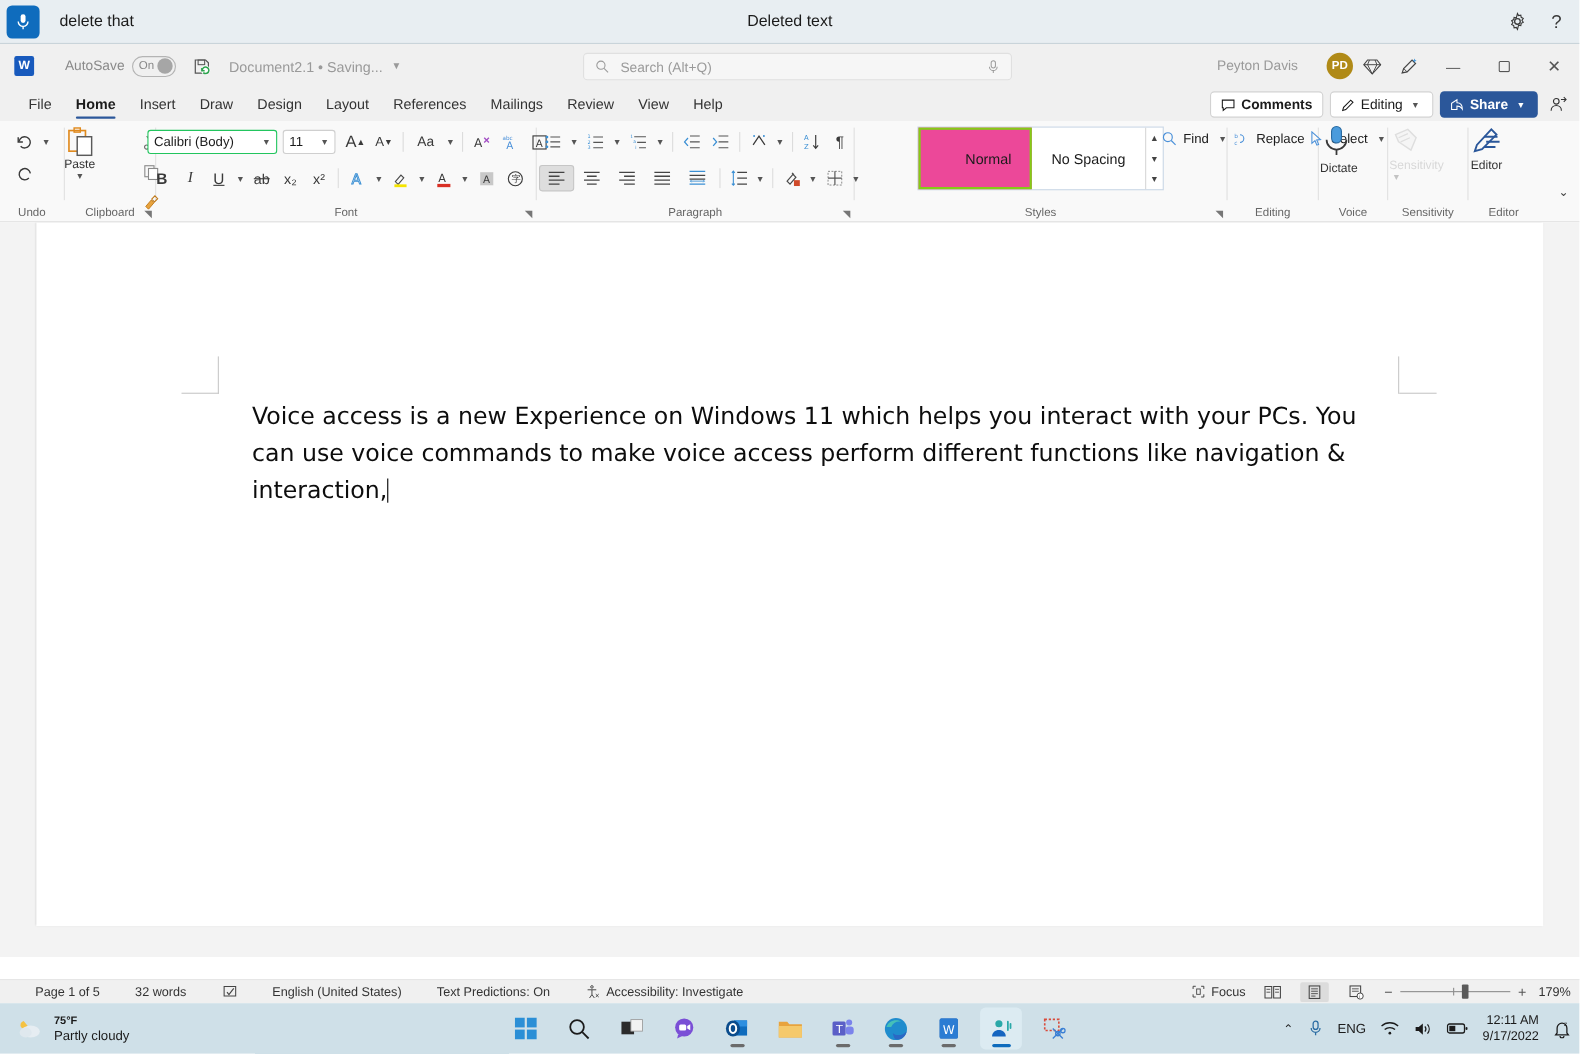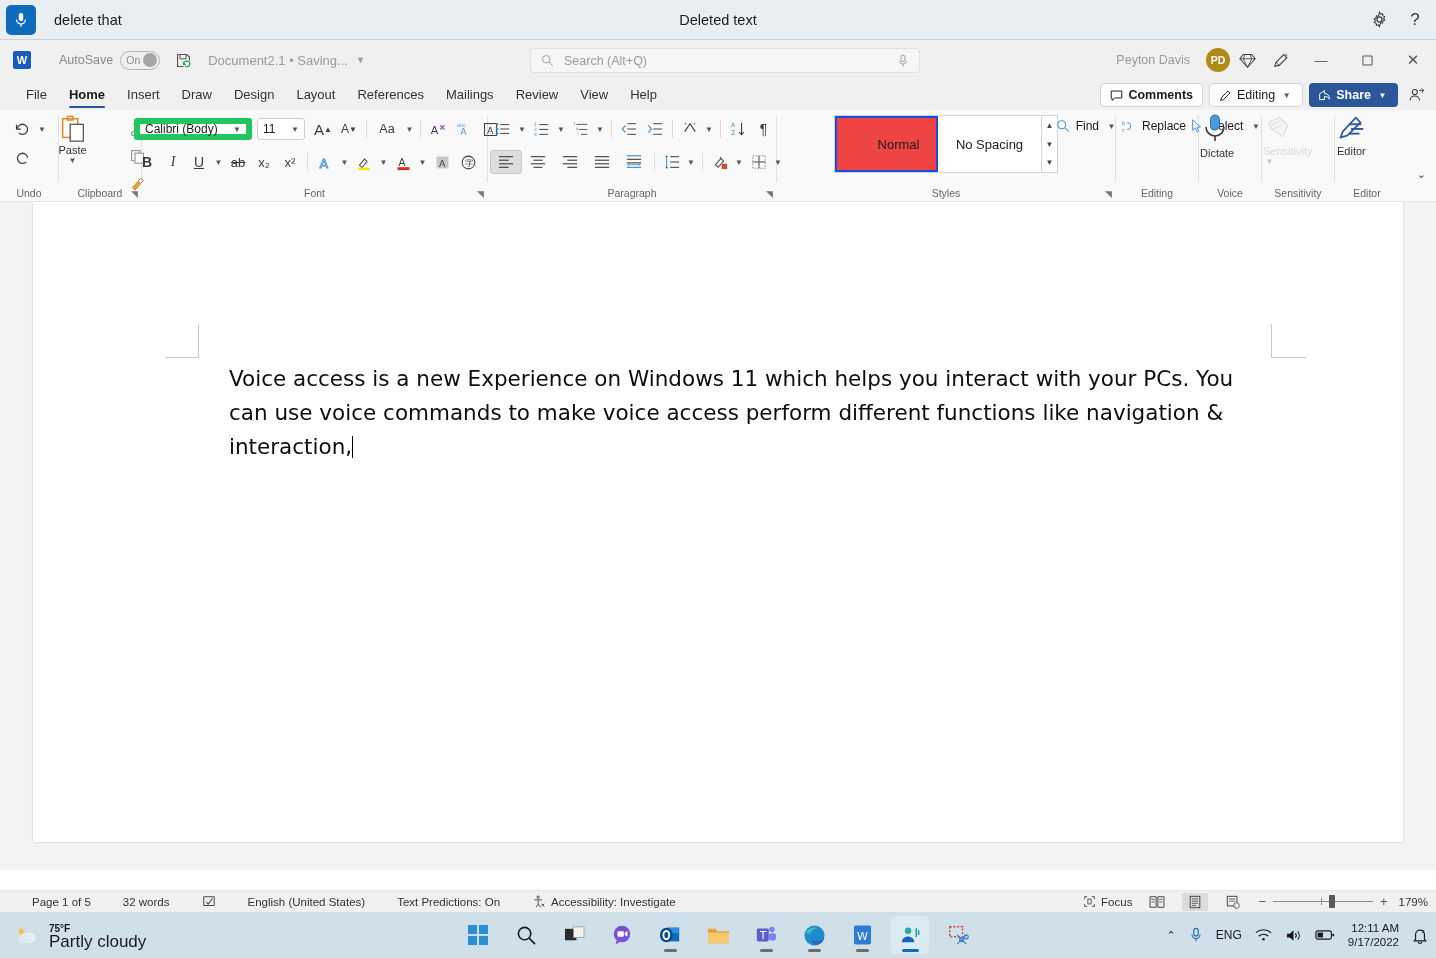--- a/index.html
+++ b/index.html
@@ -60,21 +60,21 @@
   }
   .searchbox .sic { margin-left: 10px; color: #9b9b9b; display:flex; }
   .searchbox .sph { margin-left: 10px; font-size: 12.5px; color: #9b9b9b; }
   .searchbox .mic { position:absolute; right: 10px; color:#9b9b9b; display:flex; }
 
   .tb-right { position: absolute; right: 0; top: 0; height: 40px; display: flex; align-items: center; }
   .user-name { font-size: 12.5px; color: #9a9a9a; }
   .avatar {
     width: 24px; height: 24px; border-radius: 50%; background: #b08a17; color: #fff;
     font-size: 10.5px; font-weight: bold; display:flex; align-items:center; justify-content:center;
-    margin-left: 16px;
+    margin-left: 26px;
   }
   .tb-ic { width: 34px; height: 30px; display:flex; align-items:center; justify-content:center; color:#444; }
   .wincontrol { width: 46px; height: 40px; display:flex; align-items:center; justify-content:center; color:#555; font-size: 13px; }
 
   
   .tabs { position: relative; height: 30px; background: #f0f0f0; display: flex; align-items: center; padding-left: 15px; }
   .tab { font-size: 13px; color: #333; padding: 0 11px; height: 30px; line-height: 30px; position: relative; }
   .tab.active { font-weight: bold; color: #1b1b1b; }
   .tab.active::after {
     content:""; position:absolute; left: 11px; right: 11px; bottom: 2px; height: 2px; background: #2b579a; border-radius: 1px;
@@ -103,31 +103,31 @@
   .col { display: flex; flex-direction: column; align-items: center; justify-content: center; }
   .row { display: flex; align-items: center; }
 
   .ic-btn { width: 26px; height: 26px; display:flex; align-items:center; justify-content:center; color:#3a3a3a; font-size: 13px; }
   .ic-btn.wide { width: 32px; }
   .chev { font-size: 8px; color: #555; width: 13px; text-align:center; }
   .bigbtn { width: 60px; display: flex; flex-direction: column; align-items: flex-start; justify-content: flex-start; height: 72px; }
   .bigbtn .lbl { font-size: 11px; color: #333; margin-top: 2px; }
   .bigbtn.disabled .lbl, .bigbtn.disabled svg { color: #bdbdbd; opacity: .55; }
 
-  .font-name { width: 118px; height: 22px; border: 6px solid #22c55e; border-radius: 3px; background:#fff; font-size: 12px;
+  .font-name { width: 118px; height: 22px; border: 1px solid #22c55e; border-radius: 3px; background:#fff; font-size: 12px;
                display:flex; align-items:center; padding-left:5px; color:#1b1b1b; position:relative;}
   .font-size { width: 48px; height: 22px; border: 1px solid #cfcfcf; border-radius: 3px; background:#fff; font-size: 12px;
                display:flex; align-items:center; padding-left:5px; color:#1b1b1b; margin-left: 5px; position:relative;}
   .field-chev { position:absolute; right: 5px; font-size: 8px; color: #555; }
 
   .vsep { width: 1px; height: 18px; background: #dcdcdc; margin: 0 4px; }
 
   .styles-gallery { display: flex; border: 1px solid #c9d6e5; background: #fff; height: 58px; margin-top: 5px; }
   .style-item { width: 103px; display:flex; align-items:center; justify-content:center; font-size: 13px; color:#1b1b1b; }
-  .style-item.sel { border: 2px solid #1d4ed8; background: #ef4444; padding-left: 24px; }
+  .style-item.sel { border: 2px solid #84cc16; background: #ec4899; padding-left: 24px; }
   .style-item.h1 { color: #2f5496; font-size: 19px; font-weight: 400; }
   .styles-scroll { width: 16px; display:flex; flex-direction:column; border-left: 1px solid #d8d8d8; }
   .styles-scroll div { flex:1; display:flex; align-items:center; justify-content:center; font-size: 8px; color:#444; }
 
   .editing-item { display:flex; align-items:center; gap:6px; height: 22px; font-size: 12px; color:#1b1b1b; padding-left:4px; }
 
   
   .docarea { position: relative; height: 668px; background: #f3f3f3; overflow: hidden; }
   .page {
     position: absolute; left: 33px; top: 0; width: 1370px; height: 640px; background: #fff;
@@ -156,21 +156,21 @@
   .zoom-knob { position:absolute; left: 56px; top:-6px; width: 6px; height: 13px; background:#5a5a5a; border-radius:1px; }
 
   
   .taskbar {
     position: absolute; left: 0; bottom: 0; width: 1436px; height: 46px; background: #cfe0e8;
     display: flex; align-items: center;
   }
   .weather { display: flex; align-items: center; gap: 9px; margin-left: 14px; }
   .weather .wtext { display:flex; flex-direction: column; line-height: 13px; }
   .weather .wtemp { font-size: 10px; color: #1b1b1b; font-weight: bold; }
-  .weather .wdesc { font-size: 17px; color: #1b1b1b; }
+  .weather .wdesc { font-size: 12px; color: #1b1b1b; }
   .tb-center { position:absolute; left: 0; right: 0; display: flex; justify-content: center; align-items: center; gap: 10px; }
   .tb-app { width: 38px; height: 38px; border-radius: 5px; display:flex; align-items:center; justify-content:center; position: relative; }
   .tb-app.active { background: #dcebf2; }
   .tb-app .uline { position:absolute; bottom: 2px; width: 13px; height: 3px; border-radius: 2px; background: #6b6b6b; }
   .tb-app.running-active .uline { background: #0f6cbd; width: 17px; }
   .tray { position:absolute; right: 8px; display: flex; align-items: center; gap: 13px; }
   .tray .tic { display:flex; align-items:center; justify-content:center; color:#1b1b1b; }
   .clock { display:flex; flex-direction: column; align-items: flex-end; line-height: 14px; font-size: 11.5px; color:#1b1b1b; }
 </style>
 </head>

